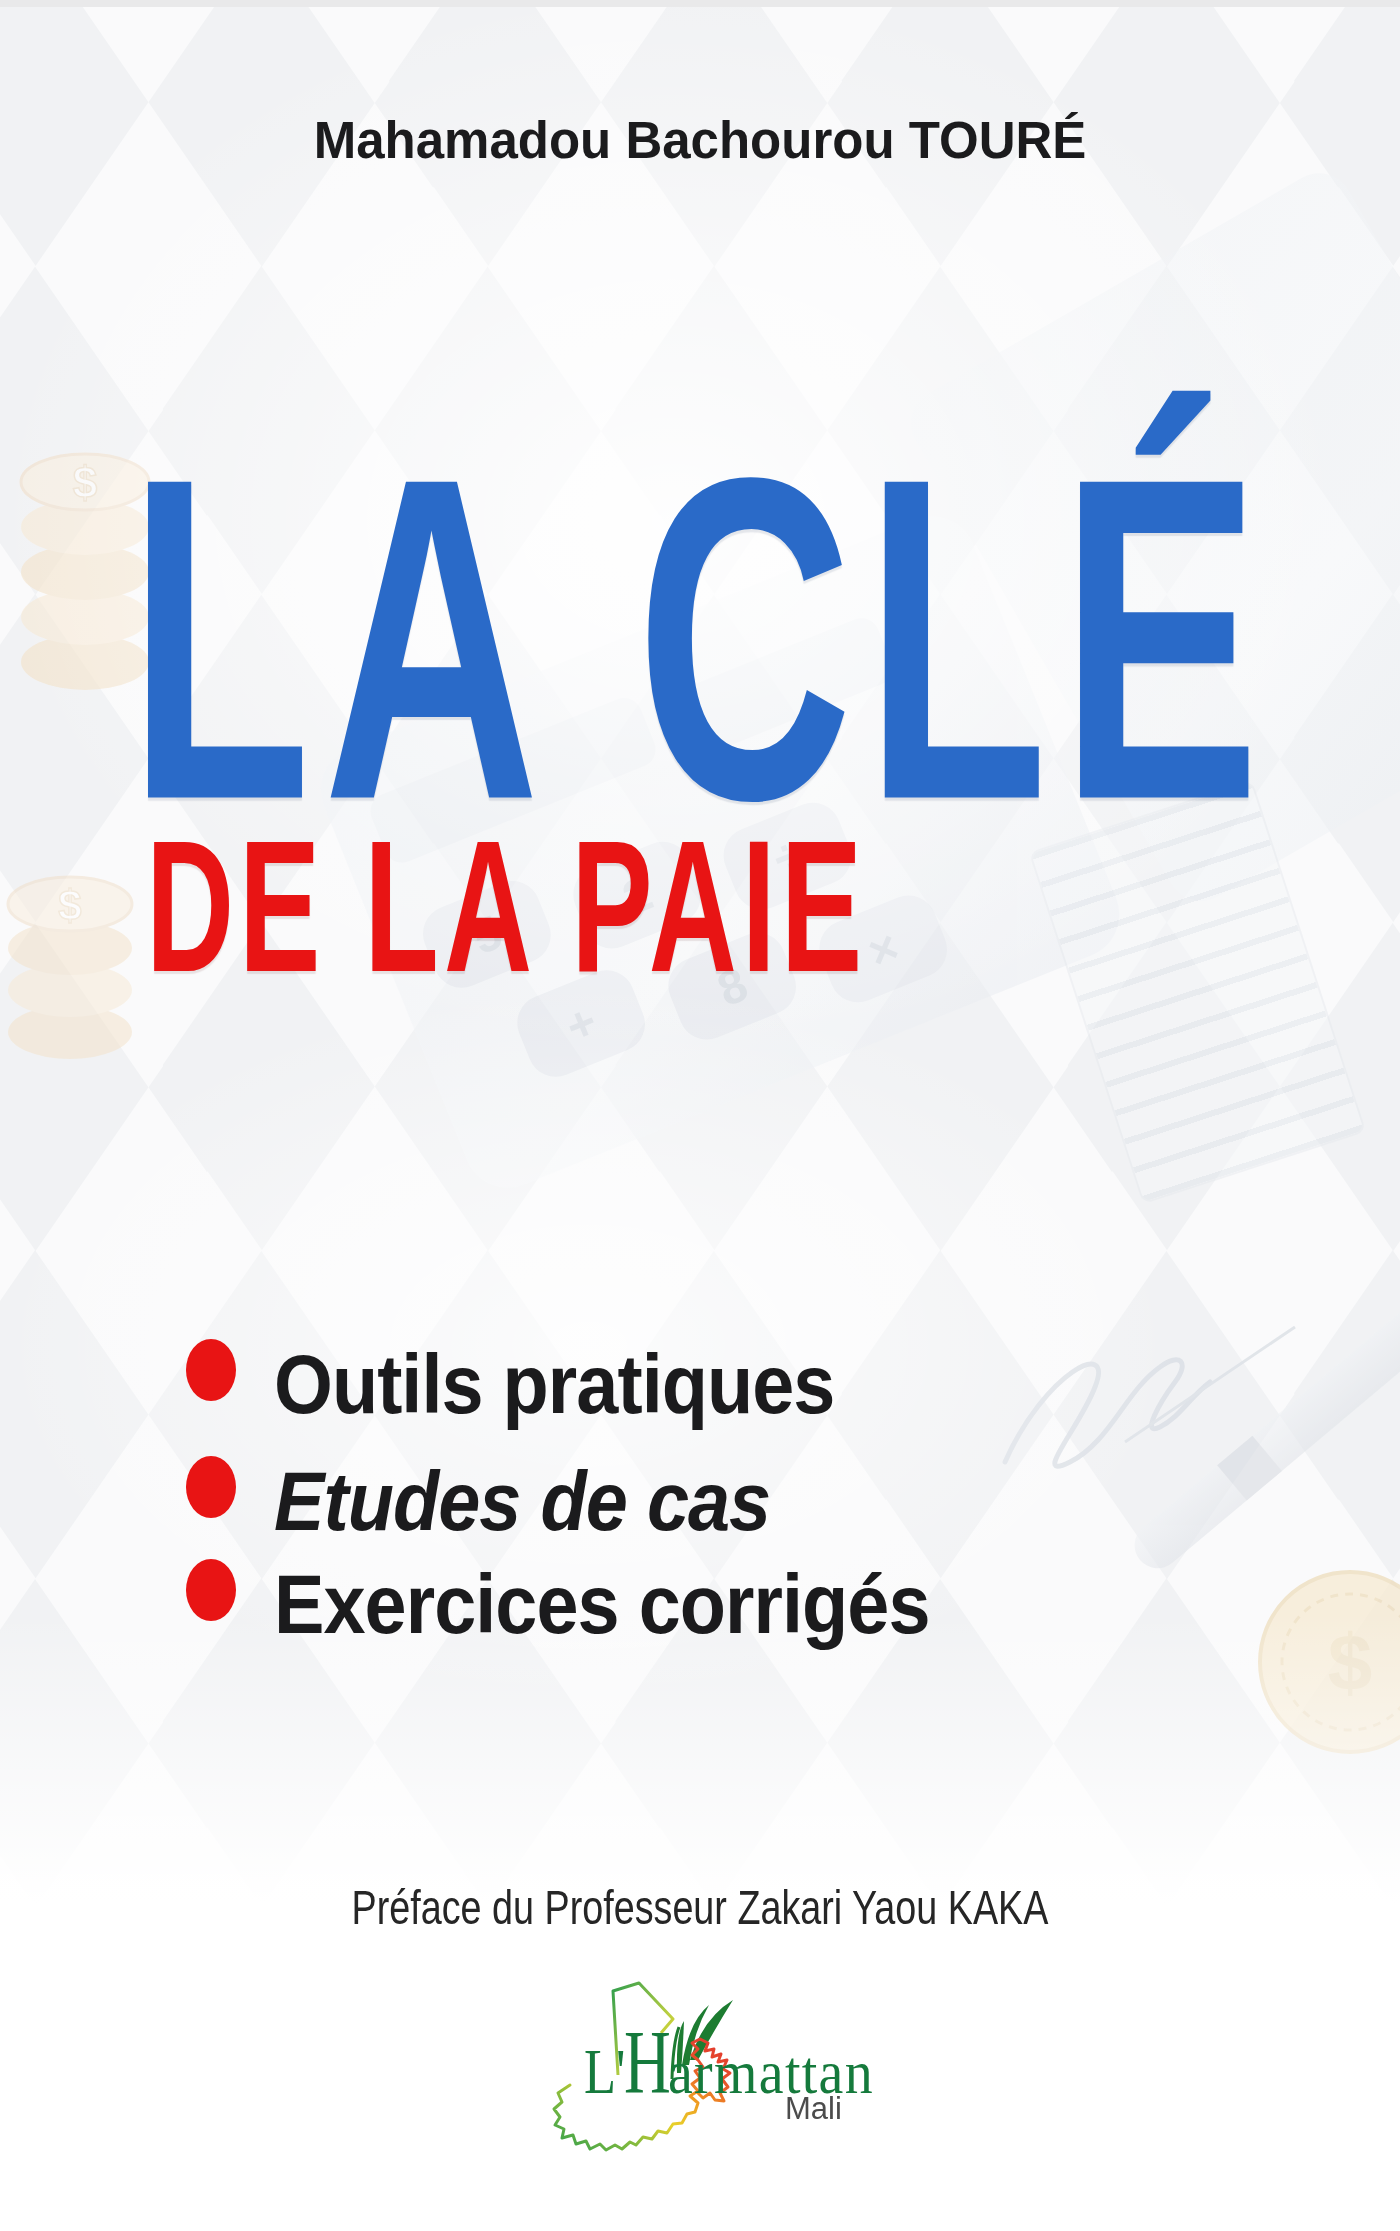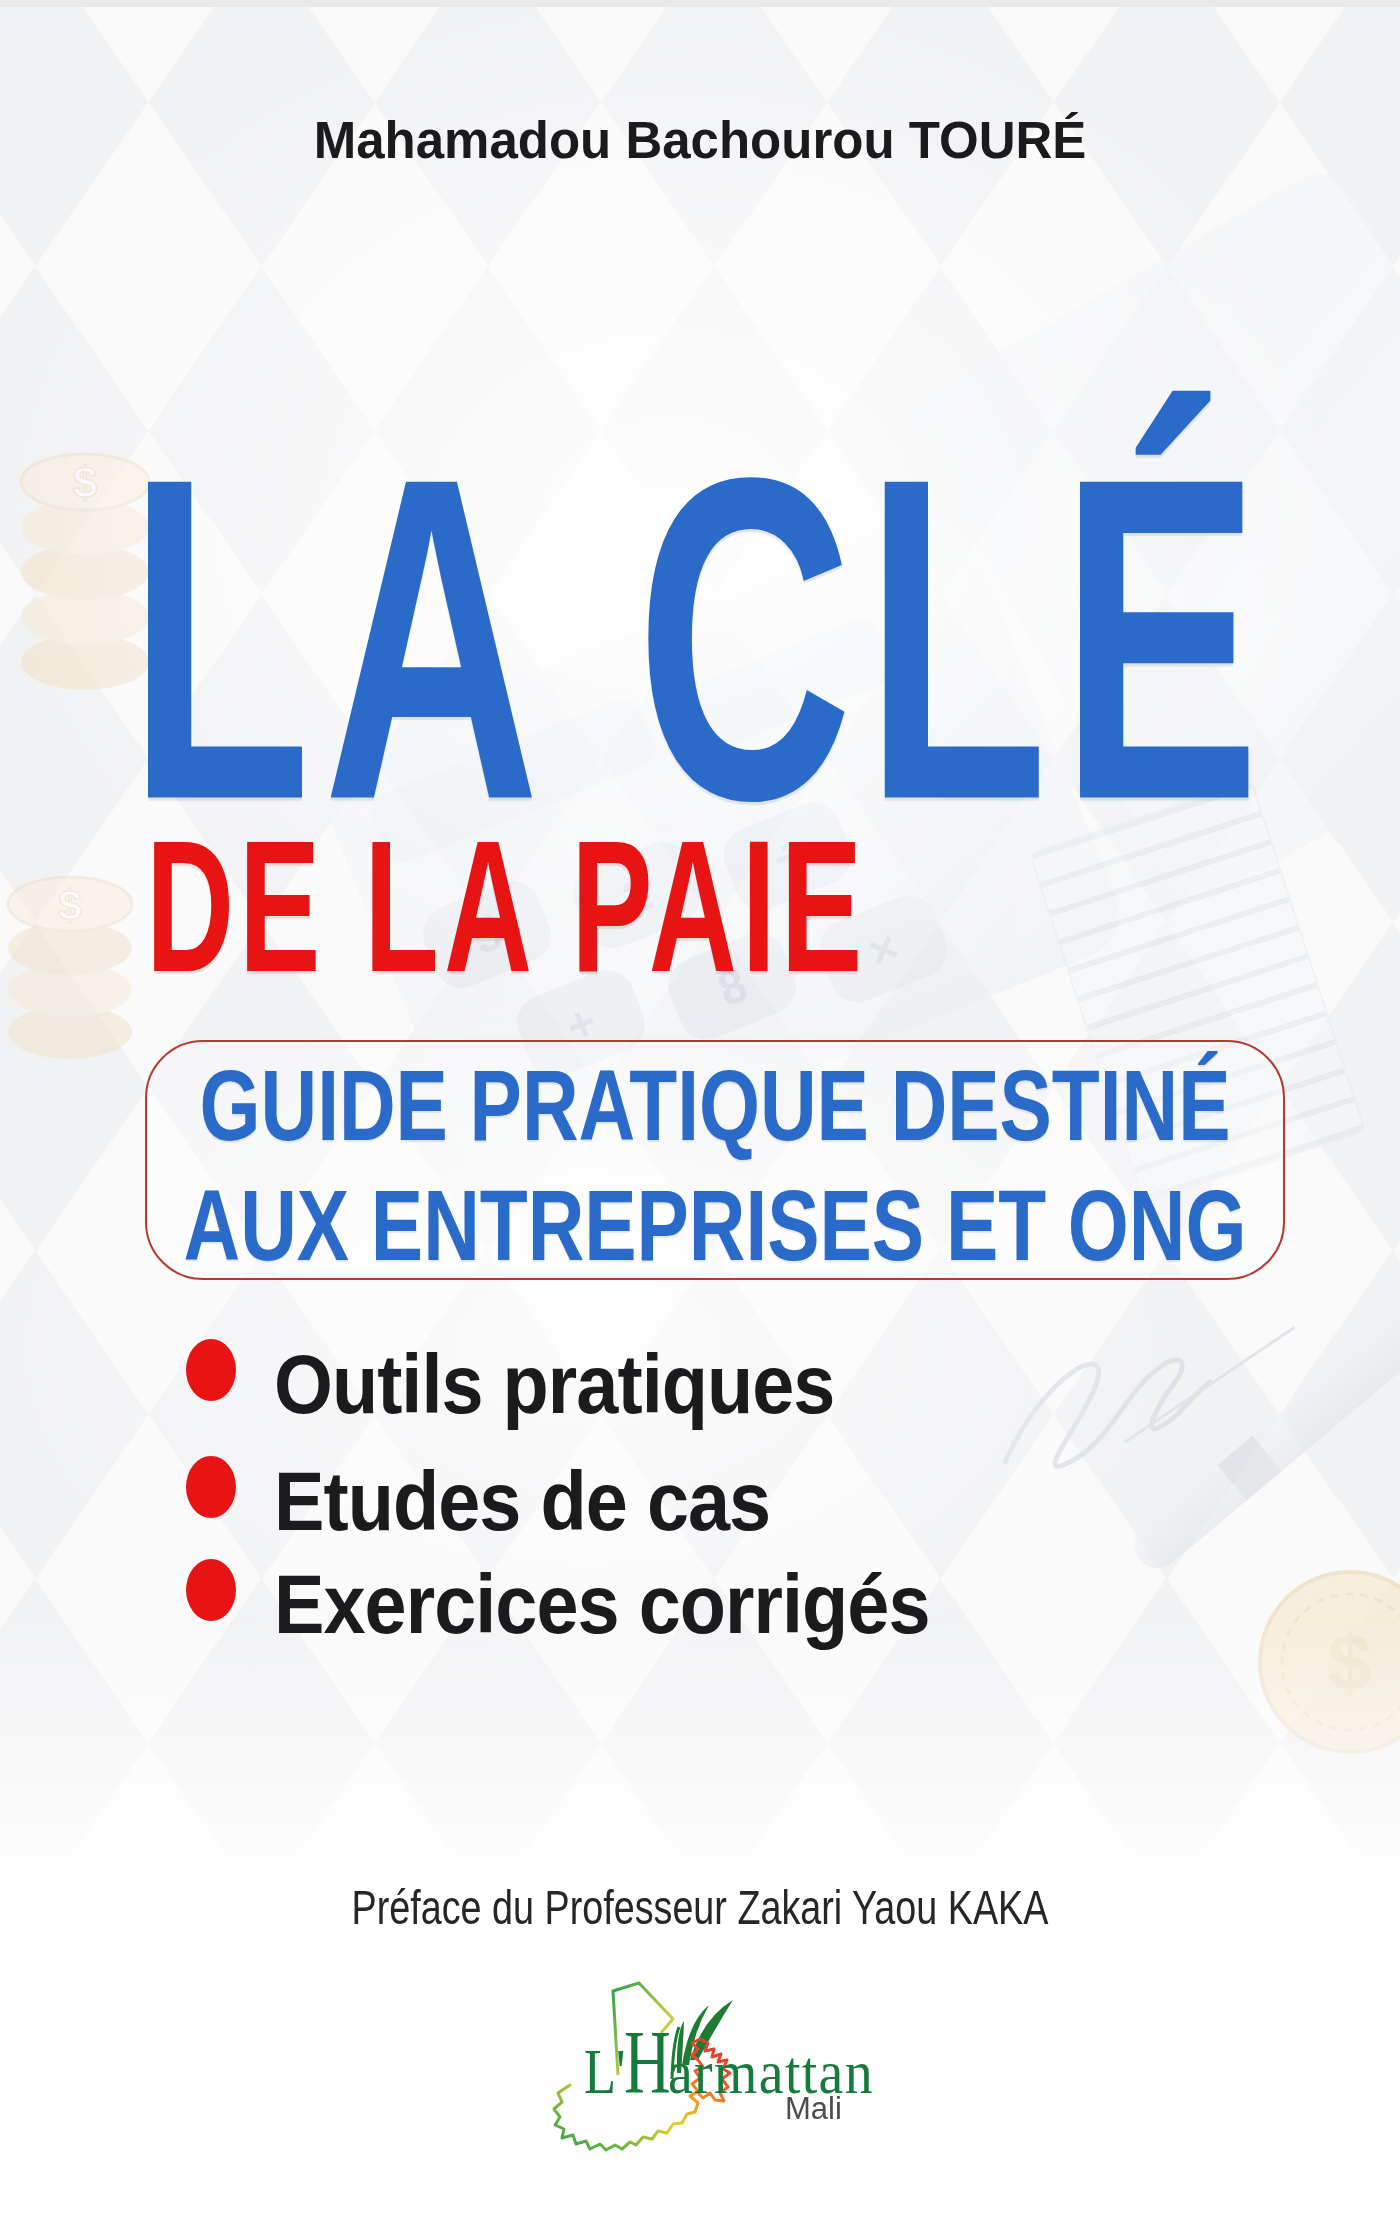--- a/index.html
+++ b/index.html
@@ -85,21 +85,21 @@
     position:absolute;left:0;right:0;text-align:center;white-space:nowrap;
     transform:scale(.98,1.25);transform-origin:top center;
     font-size:80px;line-height:1;font-weight:bold;color:var(--title-blue);
     text-shadow:0 2px 1px rgba(20,40,80,.10);
   }
   .tag-line.l1{top:14px;}
   .tag-line.l2{top:134px;}
   .feature{
     position:absolute;left:186px;height:90px;display:flex;align-items:flex-start;gap:38px;
   }
-  .feature.f1{top:1332px;} .feature.f2{top:1449px;} .feature.f3{top:1552px;}
+  .feature.f1{top:1332px;} .feature.f2{top:1449px;font-style:italic;} .feature.f3{top:1552px;}
   .feature .dot{width:50px;height:62px;border-radius:50%;background:var(--accent-red);flex:none;}
   .feature .label{
     font-size:78px;font-weight:bold;color:var(--text-black);letter-spacing:-1px;
     transform:scale(.97,1.07);transform-origin:left center;white-space:nowrap;
   }
   .preface{
     position:absolute;top:1872px;left:0;right:0;text-align:center;white-space:nowrap;
     font-size:46px;color:#262626;transform:scale(.82,1.05);transform-origin:top center;
   }
   .logo{position:absolute;left:540px;top:1956px;width:340px;height:220px;}
@@ -170,24 +170,20 @@
 
     <div class="bg-overlay"></div>
   </div>
 
   <div class="author">Mahamadou Bachourou TOURÉ</div>
 
   <h1 class="title" style="margin:0;">LA CLÉ</h1>
 
   <div class="subtitle">DE LA PAIE</div>
 
-  <div class="tag-box">
-    <div class="tag-line l1">GUIDE PRATIQUE DESTINÉ</div>
-    <div class="tag-line l2">AUX ENTREPRISES ET ONG</div>
-  </div>
 
   <div class="feature f1">
     <span class="dot"></span>
     <span class="label">Outils pratiques</span>
   </div>
   <div class="feature f2">
     <span class="dot"></span>
     <span class="label">Etudes de cas</span>
   </div>
   <div class="feature f3">

